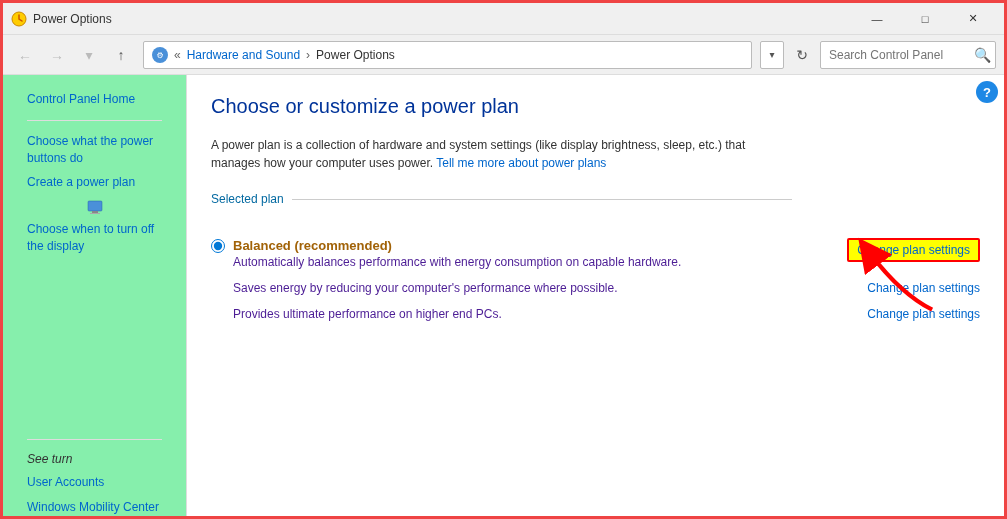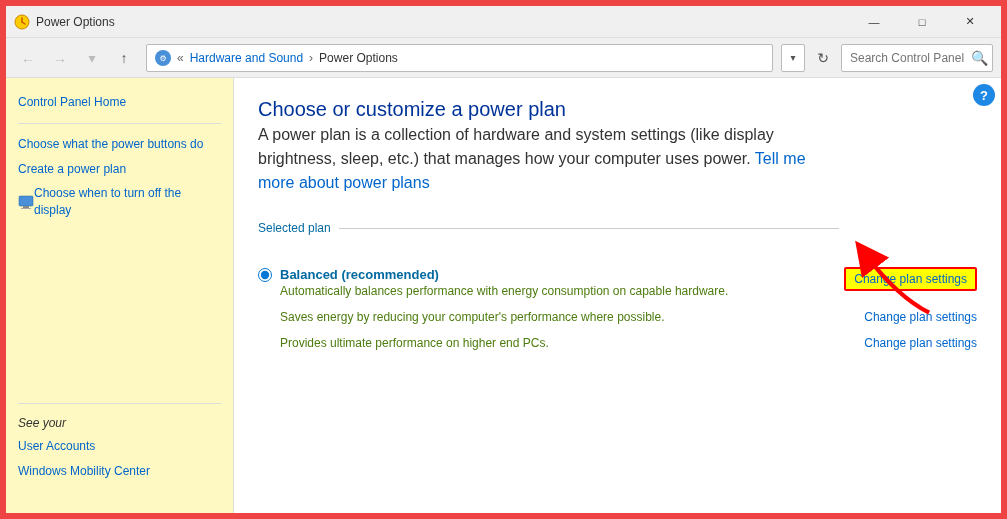--- a/index.html
+++ b/index.html
@@ -10,21 +10,21 @@
       width: 1007px;
       height: 519px;
       overflow: hidden;
     }
 
     
     .window {
       width: 1007px;
       height: 519px;
       background: #fff;
-      border: 6px solid #ef4444;
+      border: 3px solid #ef4444;
       display: flex;
       flex-direction: column;
     }
 
     .titlebar {
       background: #f0f0f0;
       height: 32px;
       display: flex;
       align-items: center;
       padding: 0 8px;
@@ -141,21 +141,21 @@
       color: #555;
       font-size: 14px;
       border-radius: 2px;
     }
     .search-wrapper {
       position: relative;
       display: flex;
       align-items: center;
     }
     .search-wrapper input {
-      width: 152px;
+      width: 176px;
       height: 28px;
       border: 1px solid #bbb;
       border-radius: 2px;
       padding: 0 8px;
       font-size: 12px;
       outline: none;
     }
     .search-icon-btn {
       position: absolute;
       right: 4px;
@@ -168,37 +168,39 @@
 
     
     .main-content {
       display: flex;
       flex: 1;
       overflow: hidden;
     }
 
     
     .sidebar {
-      width: 228px;
-      background: #fef9c3;
+      width: 184px;
+      background: #86efac;
       border-right: 1px solid #ddd;
-      padding: 12px 0;
+      padding: 12px 12px;
       flex-shrink: 0;
       overflow-y: auto;
     }
     .sidebar-item {
       padding: 4px 12px;
       cursor: pointer;
       color: #0066cc;
       font-size: 12px;
       line-height: 1.4;
     }
     .sidebar-item.with-icon {
       display: flex;
       align-items: center;
+      gap: 6px;
+      flex-direction: column;
     }
     .sidebar-item .item-icon {
       width: 16px;
       height: 16px;
       flex-shrink: 0;
     }
     .sidebar-divider {
       height: 1px;
       background: #ddd;
       margin: 8px 12px;
@@ -215,28 +217,28 @@
       flex: 1;
       padding: 20px 24px;
       overflow-y: auto;
       position: relative;
     }
 
     .page-title {
       font-size: 20px;
       color: #003399;
       font-weight: normal;
-      margin-bottom: 2px;
+      margin-bottom: 18px;
     }
 
     .page-description {
-      font-size: 16px;
+      font-size: 12px;
       color: #333;
       line-height: 1.5;
-      margin-bottom: 26px;
+      margin-bottom: 20px;
       max-width: 580px;
     }
     .page-description a {
       color: #0066cc;
       text-decoration: none;
     }
 
     .selected-plan-label {
       font-size: 12px;
       color: #0369a1;
@@ -278,32 +280,32 @@
 
     .plan-radio {
       width: 14px;
       height: 14px;
       accent-color: #0078d7;
       cursor: pointer;
     }
 
     .plan-name {
       font-size: 13px;
-      color: #0369a1;
+      color: #a16207;
       font-weight: bold;
     }
 
     .plan-name.normal {
       font-weight: normal;
       color: #333;
     }
 
     .plan-desc {
       font-size: 12px;
-      color: #4d7c0f;
+      color: #4c1d95;
       margin-left: 22px;
       text-align: center;
     }
 
     .change-plan-link {
       font-size: 12px;
       color: #0066cc;
       cursor: pointer;
       white-space: nowrap;
       text-decoration: none;
@@ -422,21 +424,21 @@
         <div class="item-icon">
           <svg width="16" height="16" viewBox="0 0 16 16">
             <rect x="1" y="2" width="14" height="10" rx="1" fill="#4a90d9" stroke="#2266aa" stroke-width="0.5"></rect>
             <rect x="5" y="12" width="6" height="2" fill="#888"></rect>
             <rect x="3" y="14" width="10" height="1" fill="#aaa"></rect>
           </svg>
         </div>
         <span>Choose when to turn off the display</span>
       </div>
       <div class="sidebar-divider" style="margin-top:180px"></div>
-      <div class="sidebar-section-label">See your</div>
+      <div class="sidebar-section-label">See turn</div>
       <div class="sidebar-item">
         <span>User Accounts</span>
       </div>
       <div class="sidebar-item">
         <span>Windows Mobility Center</span>
       </div>
     </div>
 
     <div class="content-area content-wrapper">
 

